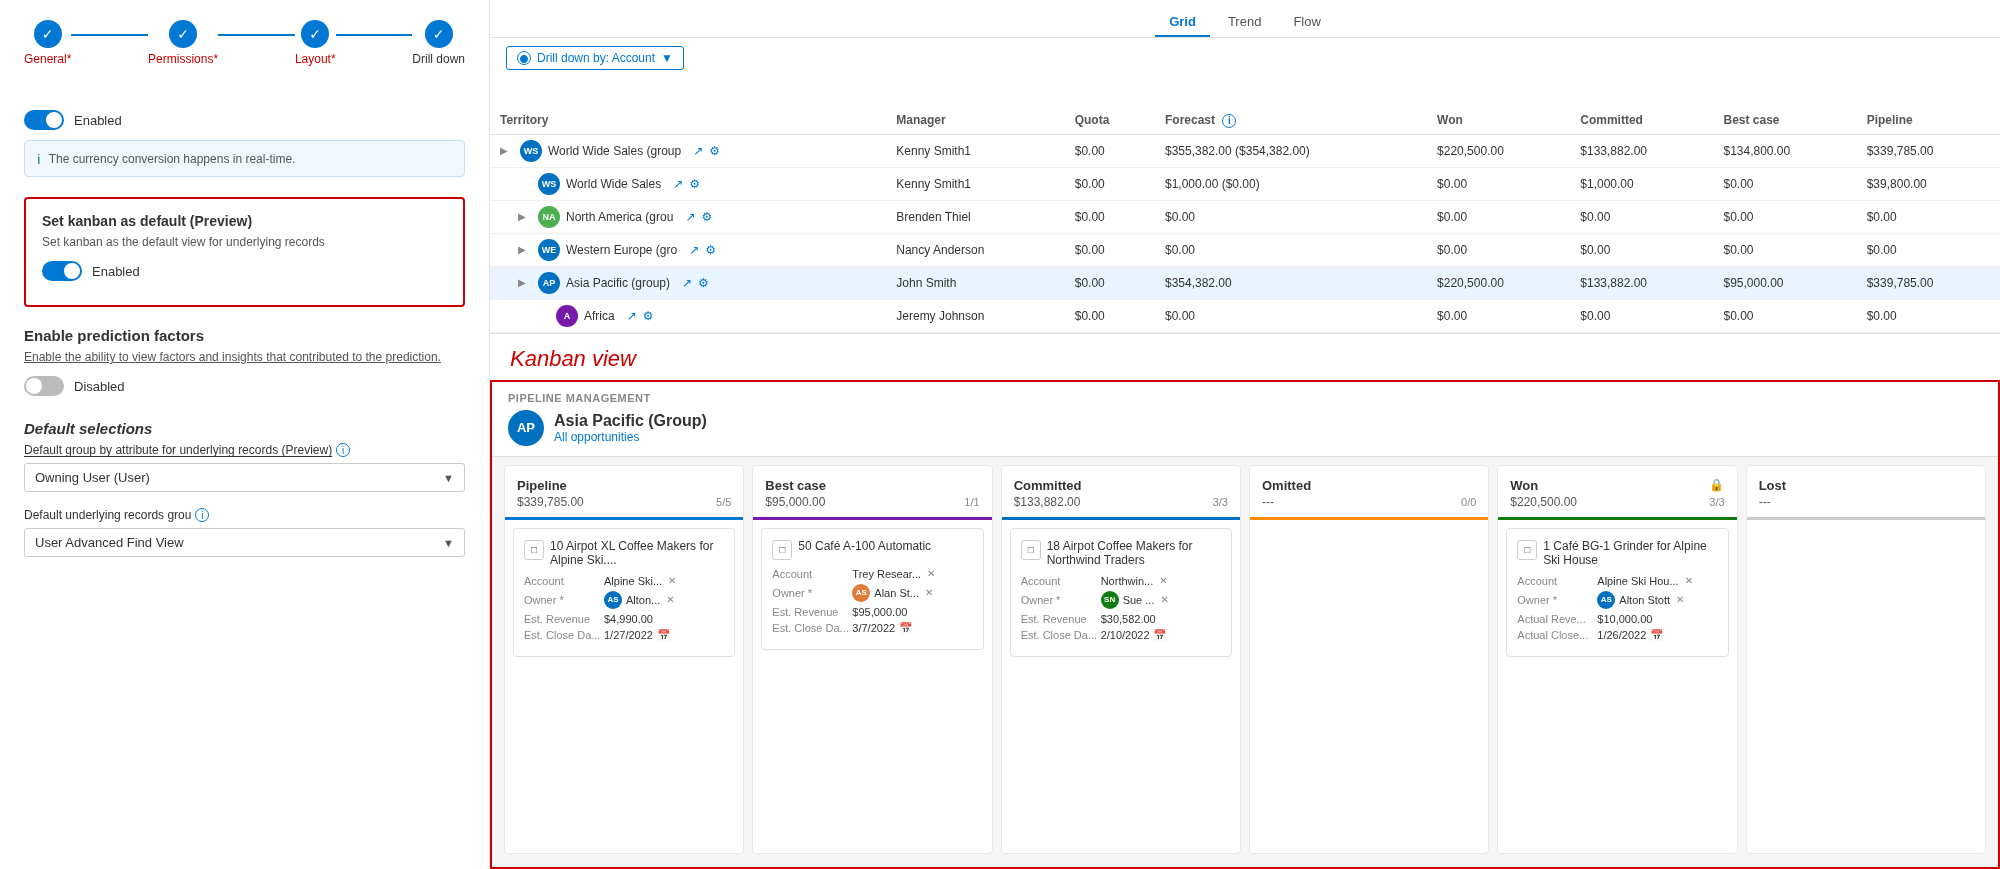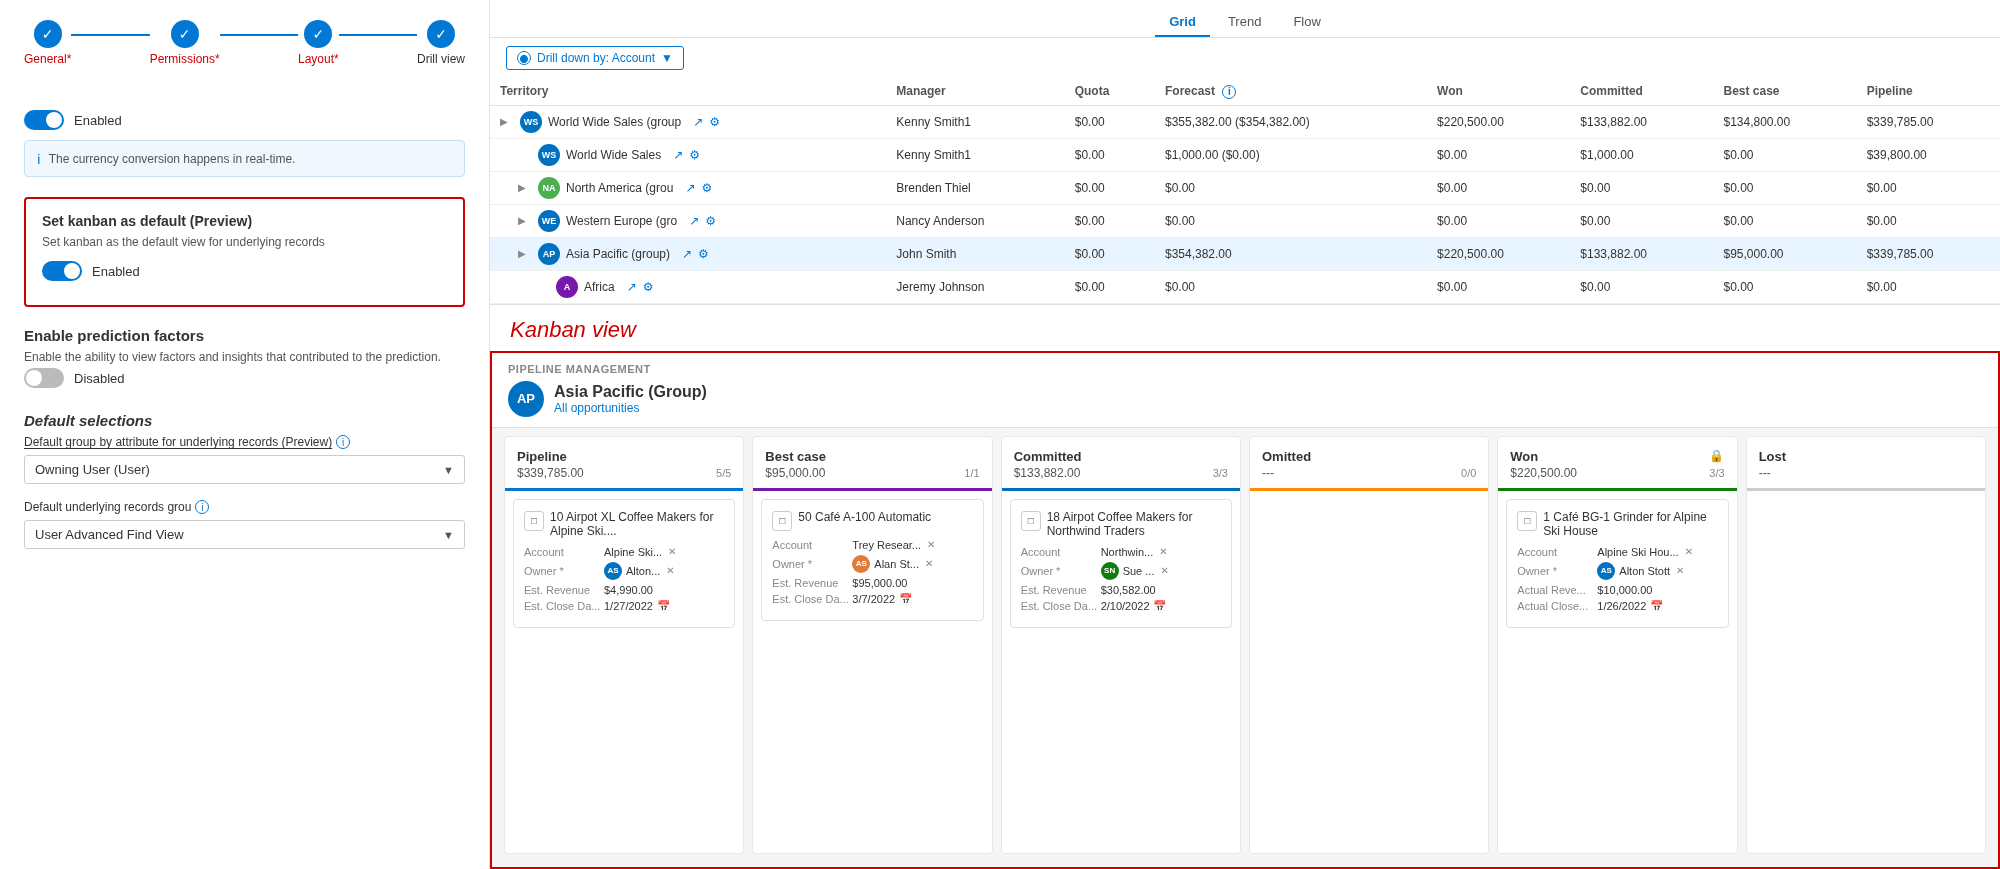--- a/index.html
+++ b/index.html
@@ -30,21 +30,21 @@
 
     .info-box { display: flex; align-items: center; gap: 8px; background: #f0f7ff; border: 1px solid #c8e0f4; border-radius: 4px; padding: 8px 12px; margin-bottom: 20px; font-size: 12px; color: #555; }
     .info-icon { color: #0078d4; font-size: 14px; }
 
     
     .kanban-section { border: 2px solid #c00; border-radius: 4px; padding: 14px 16px; margin-bottom: 20px; }
     .kanban-section-title { font-size: 14px; font-weight: 600; margin-bottom: 6px; }
     .kanban-section-desc { font-size: 12px; color: #555; margin-bottom: 12px; }
 
     .section-title { font-size: 15px; font-weight: 600; margin-bottom: 6px; margin-top: 18px; }
-    .section-desc { font-size: 12px; color: #555; margin-bottom: 4px; }
+    .section-desc { font-size: 12px; color: #555; margin-bottom: 12px; text-decoration: underline; }
 
     
     .field-group { margin-bottom: 16px; }
     .field-label { font-size: 12px; color: #333; margin-bottom: 6px; display: flex; align-items: center; gap: 4px; }
     .field-label .underline { text-decoration: underline; text-underline-offset: 2px; }
     .info-circle { width: 14px; height: 14px; border-radius: 50%; border: 1px solid #0078d4; color: #0078d4; font-size: 10px; display: inline-flex; align-items: center; justify-content: center; cursor: pointer; }
     .select-box { width: 100%; border: 1px solid #ccc; border-radius: 3px; padding: 6px 10px; font-size: 13px; background: #fff; display: flex; align-items: center; justify-content: space-between; cursor: pointer; }
     .chevron { color: #555; font-size: 11px; }
 
     
@@ -55,21 +55,21 @@
 
     
     .tab-bar { display: flex; align-items: center; padding: 8px 16px 0; border-bottom: 1px solid #e0e0e0; gap: 4px; justify-content: center; }
     .tab { padding: 6px 14px; font-size: 13px; cursor: pointer; border-bottom: 2px solid transparent; color: #555; }
     .tab.active { border-bottom: 2px solid #0078d4; color: #0078d4; font-weight: 600; }
 
     .drill-row { padding: 8px 16px; display: flex; align-items: center; gap: 8px; }
     .drill-btn { display: flex; align-items: center; gap: 6px; border: 1px solid #0078d4; border-radius: 3px; padding: 4px 10px; font-size: 12px; color: #0078d4; cursor: pointer; background: #fff; }
 
     
-    .data-grid { overflow-x: auto; }
+    .data-grid { overflow-x: auto; margin-top: 29px; }
     .data-grid table { width: 100%; border-collapse: collapse; font-size: 12px; }
     .data-grid th { padding: 6px 10px; text-align: left; color: #555; font-weight: 600; border-bottom: 1px solid #e0e0e0; white-space: nowrap; }
     .data-grid td { padding: 5px 10px; border-bottom: 1px solid #f0f0f0; white-space: nowrap; }
     .data-grid tr.highlighted td { background: #e8f4ff; }
 
     .territory-cell { display: flex; align-items: center; gap: 6px; }
     .avatar-sm { width: 22px; height: 22px; border-radius: 50%; display: flex; align-items: center; justify-content: center; font-size: 9px; color: white; font-weight: 600; flex-shrink: 0; }
     .expand-icon { color: #888; font-size: 10px; cursor: pointer; width: 14px; }
     .link-icon { color: #0078d4; font-size: 12px; cursor: pointer; }
 
@@ -131,21 +131,21 @@
         <div class="wizard-step-label"><span>Permissions</span><span style="color:#c00">*</span></div>
       </div>
       <div class="wizard-connector"></div>
       <div class="wizard-step">
         <div class="wizard-step-circle">✓</div>
         <div class="wizard-step-label"><span>Layout</span><span style="color:#c00">*</span></div>
       </div>
       <div class="wizard-connector"></div>
       <div class="wizard-step">
         <div class="wizard-step-circle">✓</div>
-        <div class="wizard-step-label">Drill view</div>
+        <div class="wizard-step-label">Drill down</div>
       </div>
     </div>
 
     <div class="toggle-row">
       <label class="toggle">
         <input type="checkbox" checked="" style="">
         <span class="toggle-slider"></span>
       </label>
       <span class="toggle-label">Enabled</span>
     </div>

